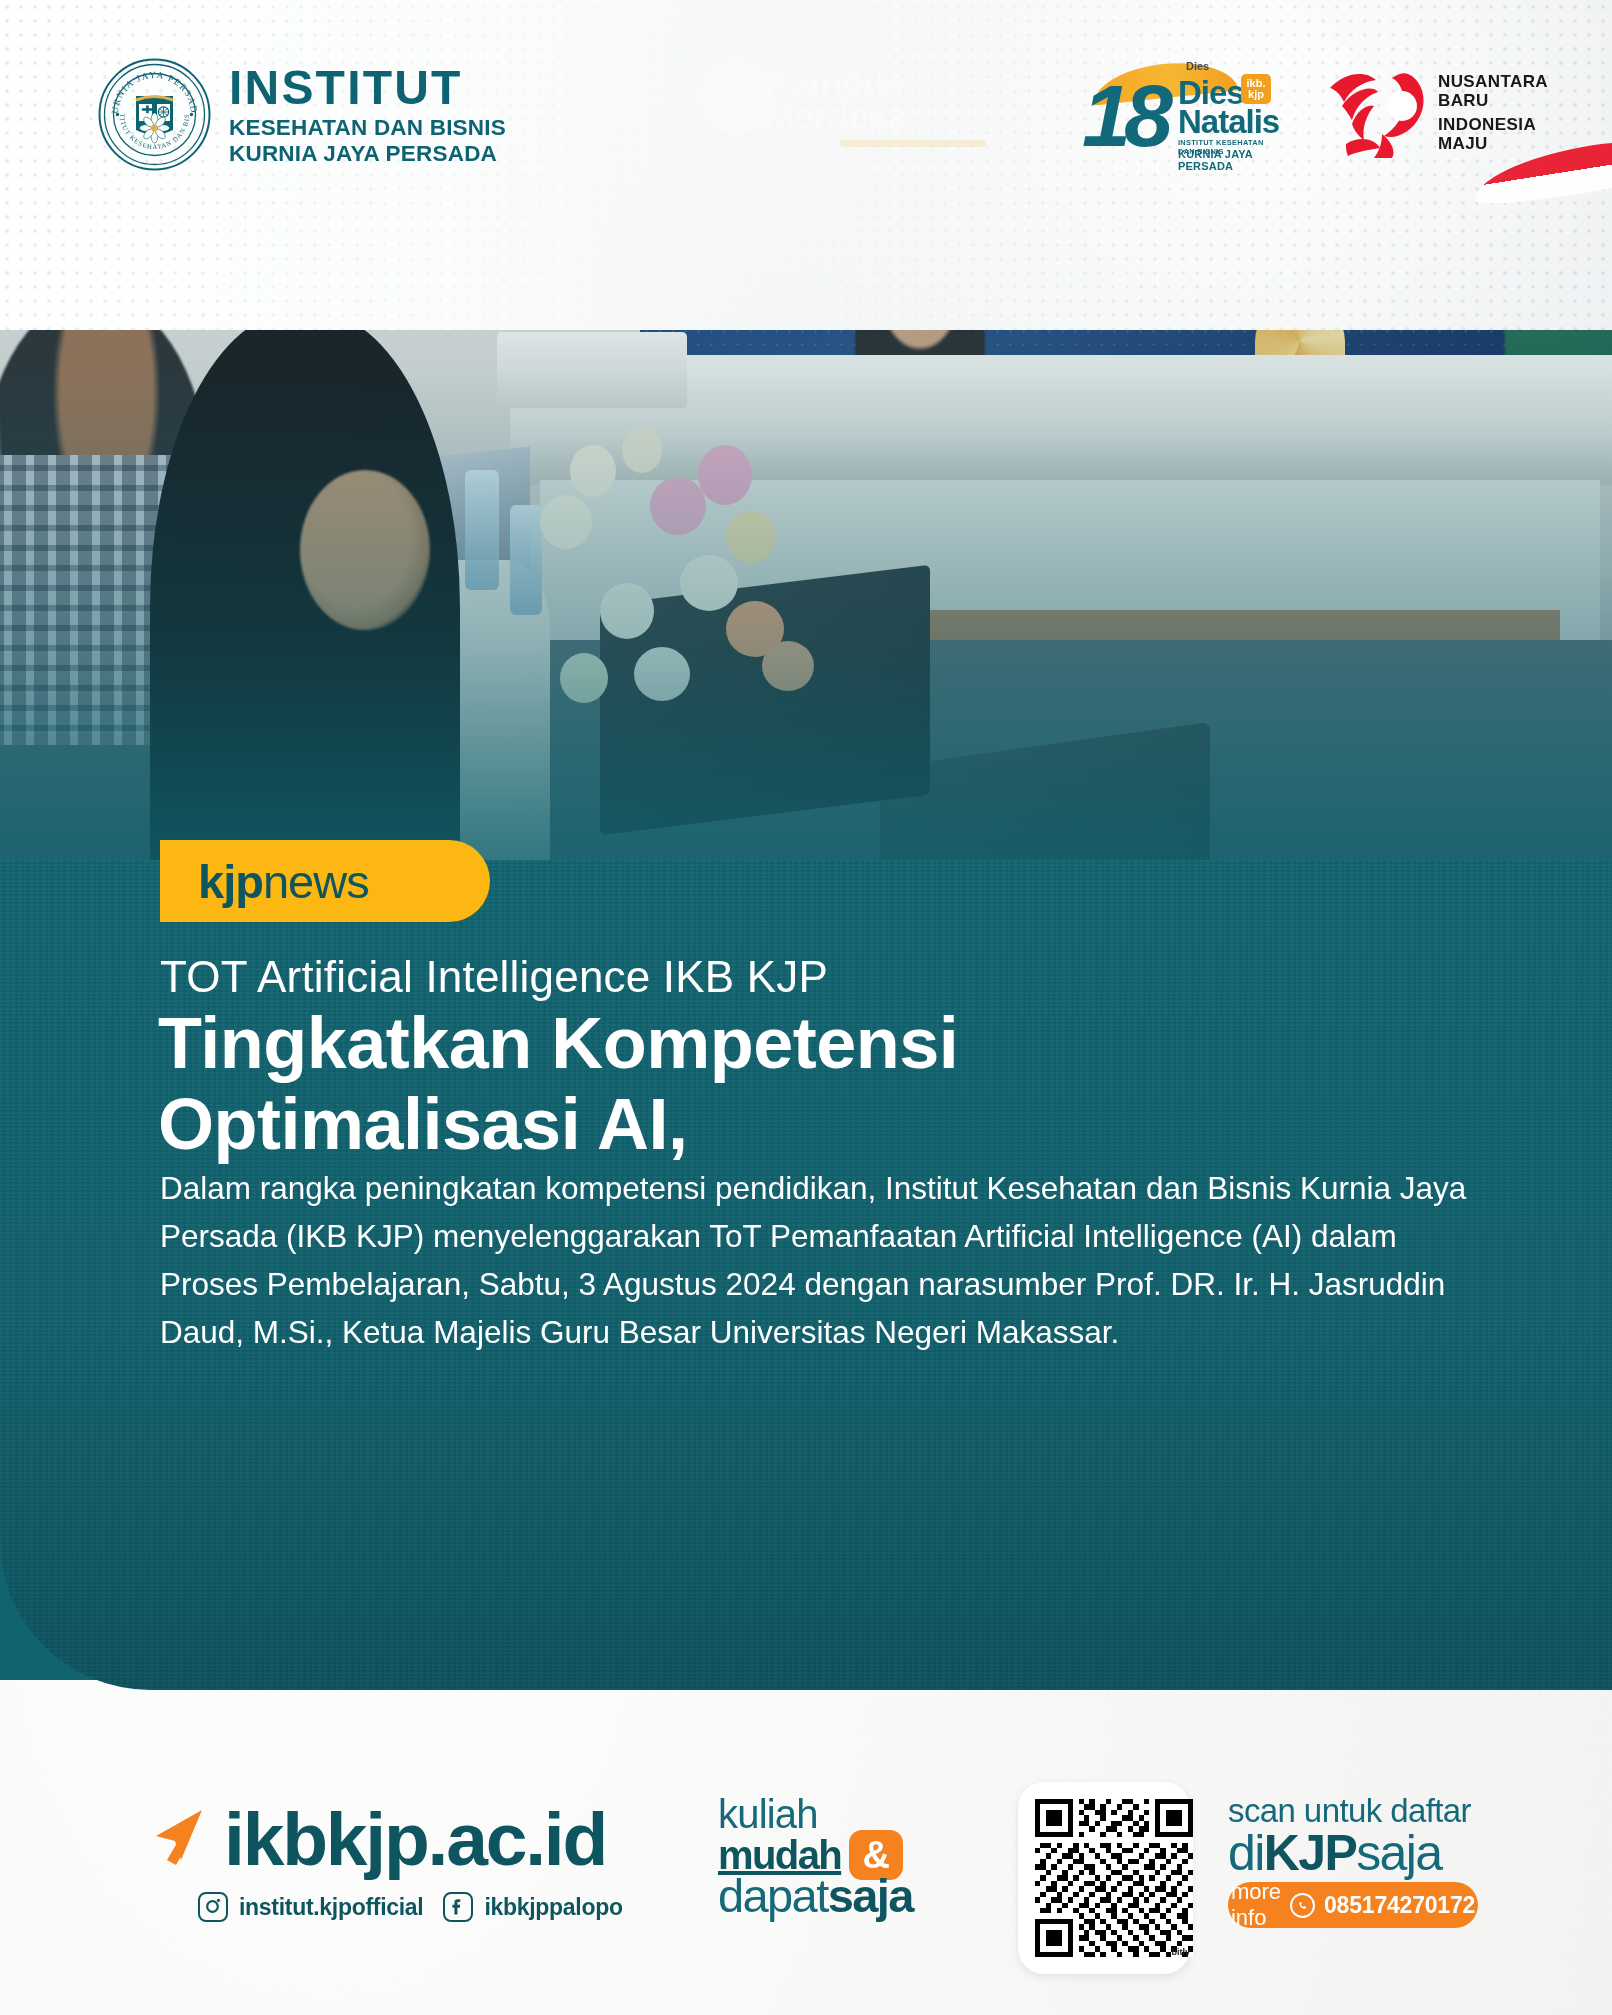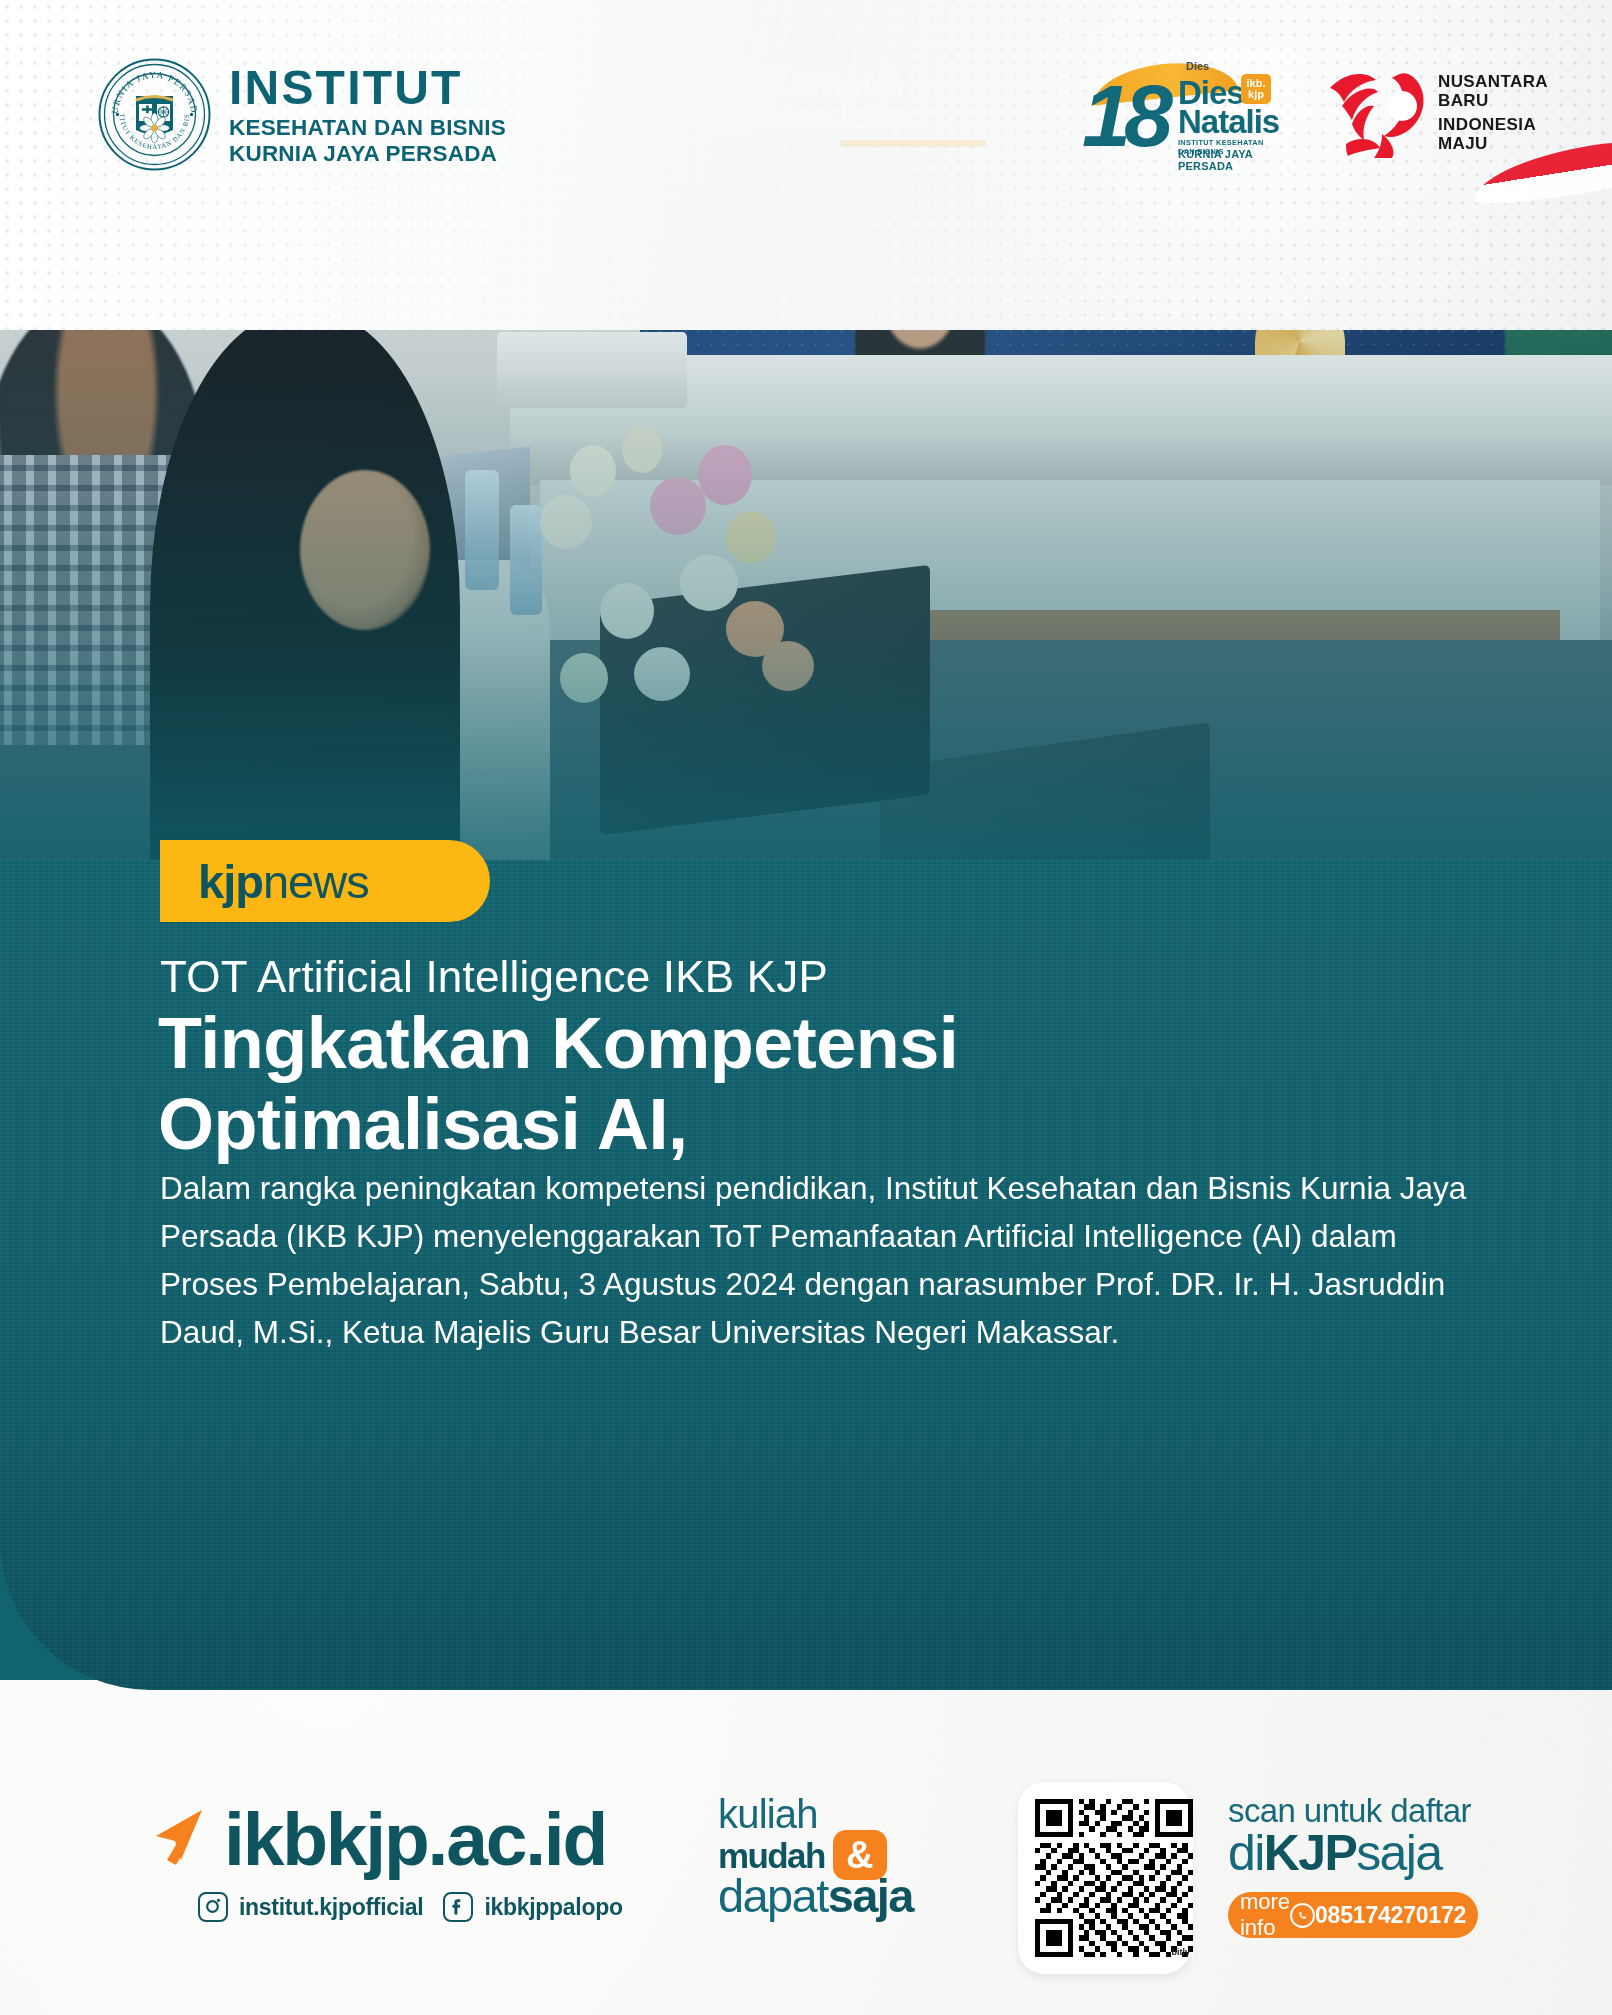--- a/index.html
+++ b/index.html
@@ -234,40 +234,40 @@
   .site-url{ font-size:75px; font-weight:bold; color:#0E5560; letter-spacing:-2.2px; }
   .socials{ position:absolute; left:198px; top:192px; display:flex; align-items:center; gap:20px; }
   .soc{ display:flex; align-items:center; gap:11px; }
   .soc-ic{ width:30px; height:30px; border:2.6px solid #0E5560; border-radius:8px;
            position:relative; flex:0 0 auto; }
   .soc-label{ font-size:23px; font-weight:bold; color:#0E5560; letter-spacing:-.3px; }
 
   .slogan{ position:absolute; left:718px; top:94px; width:270px; line-height:1.0;}
   .sl-1{ font-size:40px; color:#16697A; font-weight:normal; letter-spacing:-.8px; }
   .sl-2row{ display:flex; align-items:center; gap:8px; margin-top:-4px;}
-  .sl-2{ font-size:35px; color:#0E5560; font-weight:bold; letter-spacing:-1.6px; }
+  .sl-2{ font-size:40px; color:#0E5560; font-weight:bold; letter-spacing:-1.6px;text-decoration:underline; }
   .amp{ width:54px; height:50px; border-radius:13px; background:#F5821F; color:#fff;
         font-size:38px; font-weight:bold; display:flex; align-items:center; justify-content:center; }
   .sl-3row{ display:flex; align-items:baseline; margin-top:-8px;}
   .sl-3a{ font-size:47px; color:#16697A; font-weight:normal; letter-spacing:-1.6px;}
   .sl-3b{ font-size:47px; color:#0E5560; font-weight:bold; letter-spacing:-1.6px;}
 
   .qr-card{ position:absolute; left:1018px; top:82px; width:172px; height:192px;
             background:#ffffff; border-radius:26px; padding:17px;
             box-shadow:0 3px 10px rgba(0,0,0,.09); }
   .qr{ width:158px; height:158px; position:relative; }
   .qr-bitly{ position:absolute; right:3px; bottom:0px; font-size:9px; color:#222; font-weight:bold;}
 
   .scan{ position:absolute; left:1228px; top:92px; width:260px; }
   .sc-1{ font-size:33px; color:#16697A; font-weight:normal; letter-spacing:-.6px; }
   .sc-2{ font-size:50px; letter-spacing:-1.6px; margin-top:-6px; white-space:nowrap;}
   .sc-2 .lt{ color:#16697A; font-weight:normal; }
   .sc-2 .bd{ color:#0E5560; font-weight:bold; }
-  .pill{ margin-top:10px; height:46px; border-radius:23px; background:#F5821F;
-         display:flex; align-items:center; justify-content:center; padding:0 16px;
+  .pill{ height:46px; border-radius:23px; background:#F5821F;
+         display:flex; align-items:center; justify-content:center; gap:9px; padding:0 16px;
          width:250px; }
   .pill-a{ font-size:22px; color:#fff; font-weight:normal; }
   .pill-num{ font-size:23px; color:#fff; font-weight:bold; letter-spacing:-.2px;}
   .wa{ width:25px; height:25px; border:2.2px solid #fff; border-radius:50%;
        display:flex; align-items:center; justify-content:center; flex:0 0 auto;}
 </style>
 </head>
 <body>
 
 <div class="poster">

